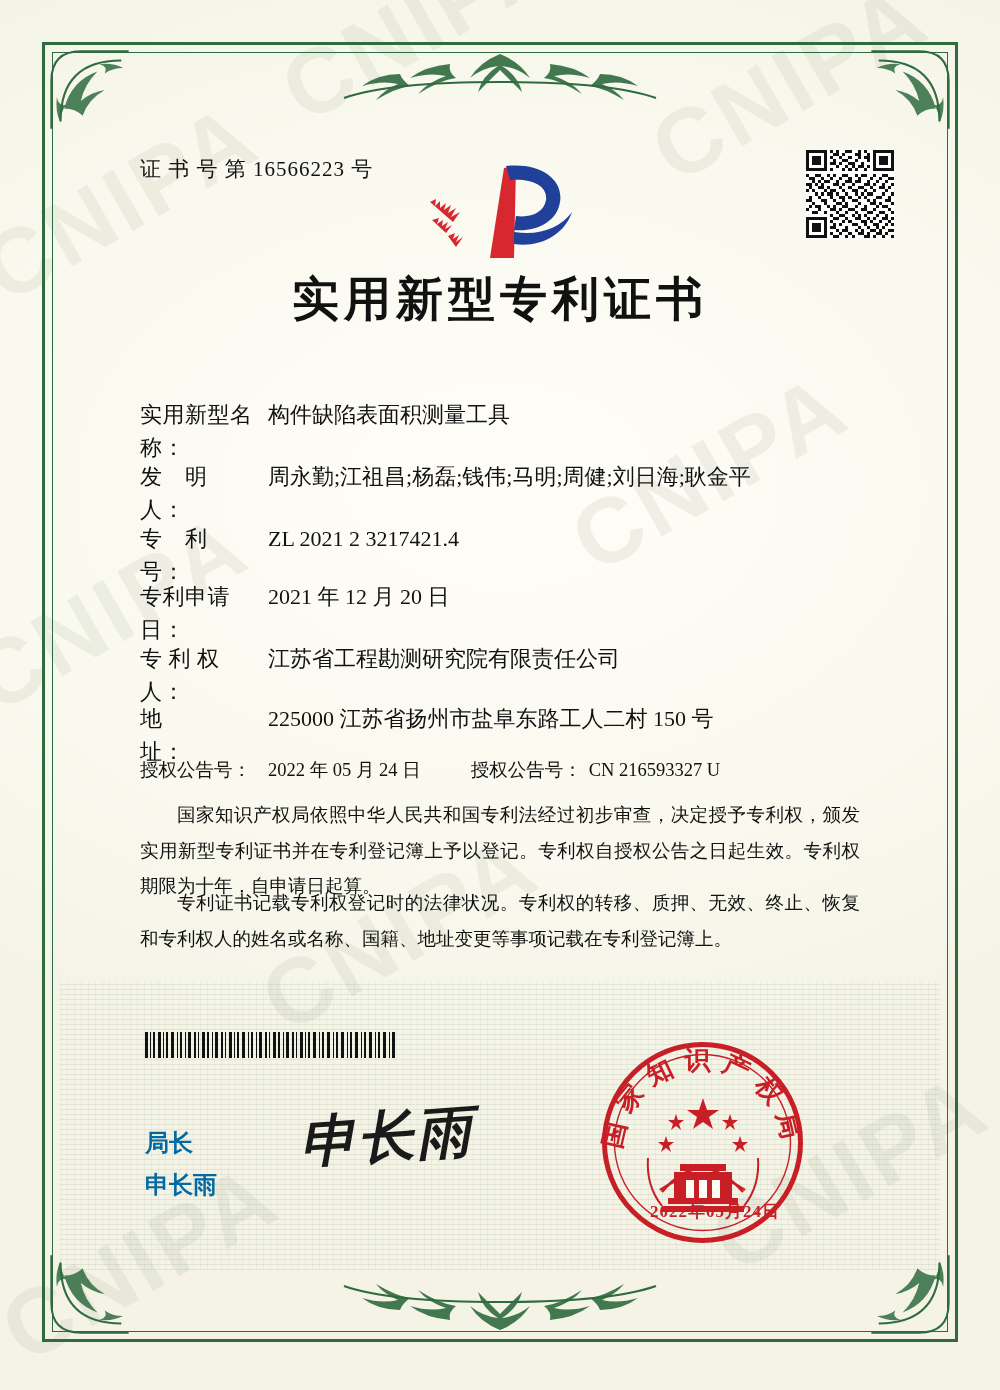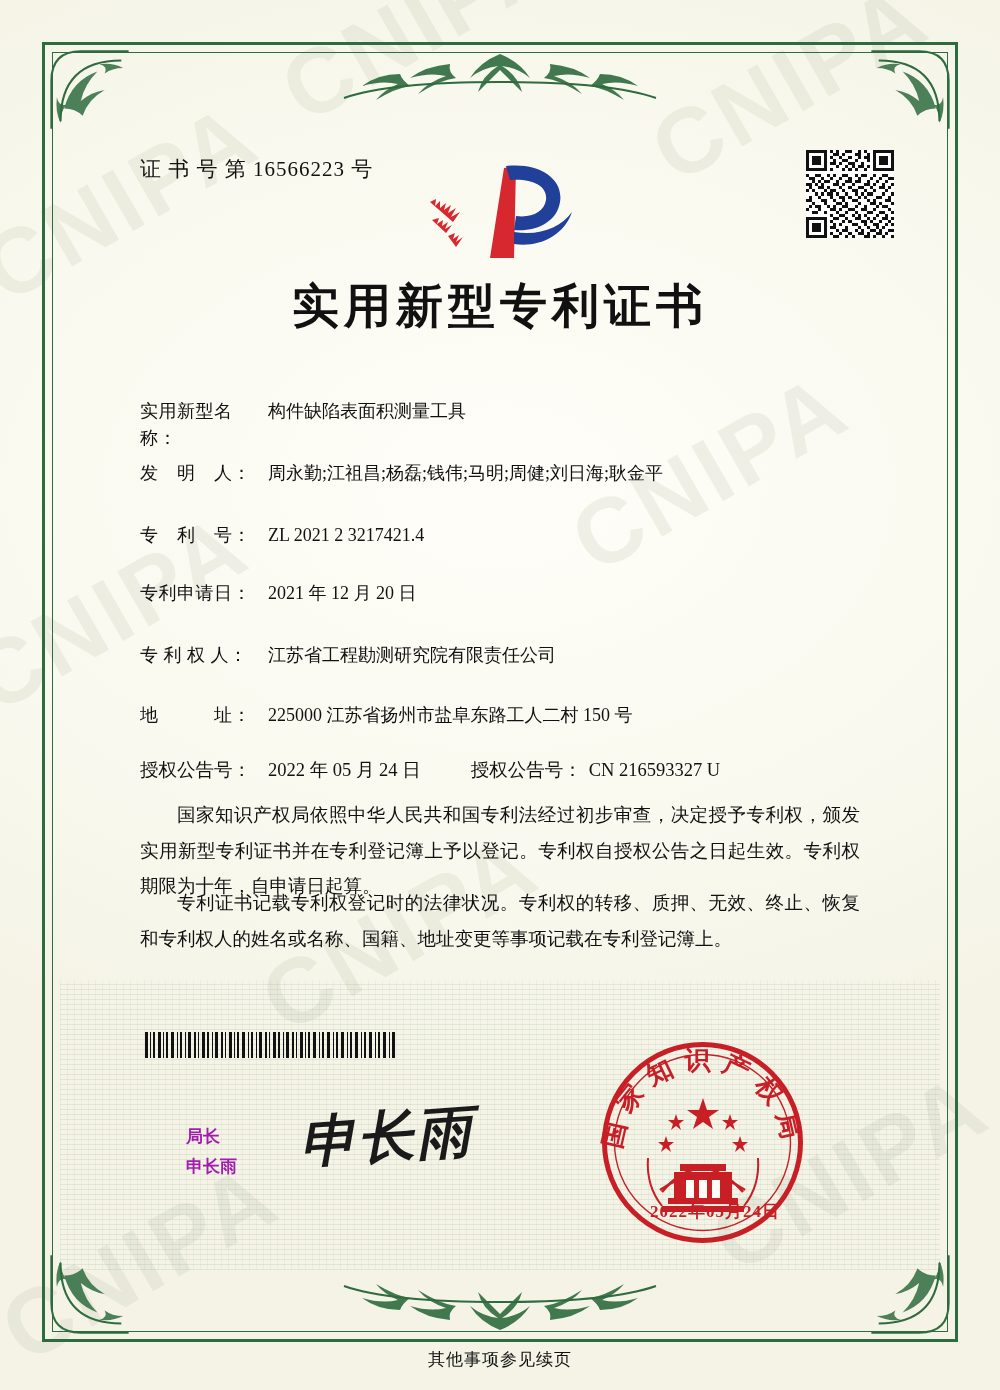--- a/index.html
+++ b/index.html
@@ -110,34 +110,34 @@
     position: absolute;
     left: 418px;
     top: 150px;
     width: 165px;
     height: 120px;
   }
   #doc-title {
     position: absolute;
     left: 0;
     right: 0;
-    top: 275px;
+    top: 268px;
     text-align: center;
     font-size: 47px;
     font-weight: bold;
     letter-spacing: 5px;
     color: #111;
   }
 
   
   .field-row {
     position: absolute;
     left: 140px;
     right: 110px;
-    font-size: 18px;
+    font-size: 22px;
     color: #111;
     line-height: 1.5;
   }
   .field-label {
     display: inline-block;
     width: 128px;
     vertical-align: top;
     letter-spacing: 0.5px;
   }
   .field-value {
@@ -180,25 +180,24 @@
     top: 1032px;
     width: 250px;
     height: 26px;
   }
 
   
   #sig-labels {
     position: absolute;
     left: 145px;
     top: 1122px;
-    font-size: 17px;
+    font-size: 24px;
     font-weight: bold;
-    color: #a21caf;
+    color: #0369a1;
     line-height: 1.75;
-    margin-left: 41px;
   }
   #signature {
     position: absolute;
     left: 300px;
     top: 1098px;
     width: 230px;
     height: 90px;
     font-family: "Liberation Serif", serif;
     font-size: 56px;
     font-style: italic;
@@ -716,14 +715,13 @@
         <polygon points="140,96 142,102 148,102 143,106 145,112 140,108 135,112 137,106 132,102 138,102"></polygon>
       </g>
       <g stroke="#c81f27" fill="none" stroke-width="2">
         <path d="M48 118 Q46 146 62 166"></path>
         <path d="M158 118 Q160 146 144 166"></path>
       </g>
     </svg>
   </div>
   <div id="seal-date">2022年05月24日</div>
 
-  <div id="footer-note">其他事项参见续页</div>
 </div>
 
 </body></html>

